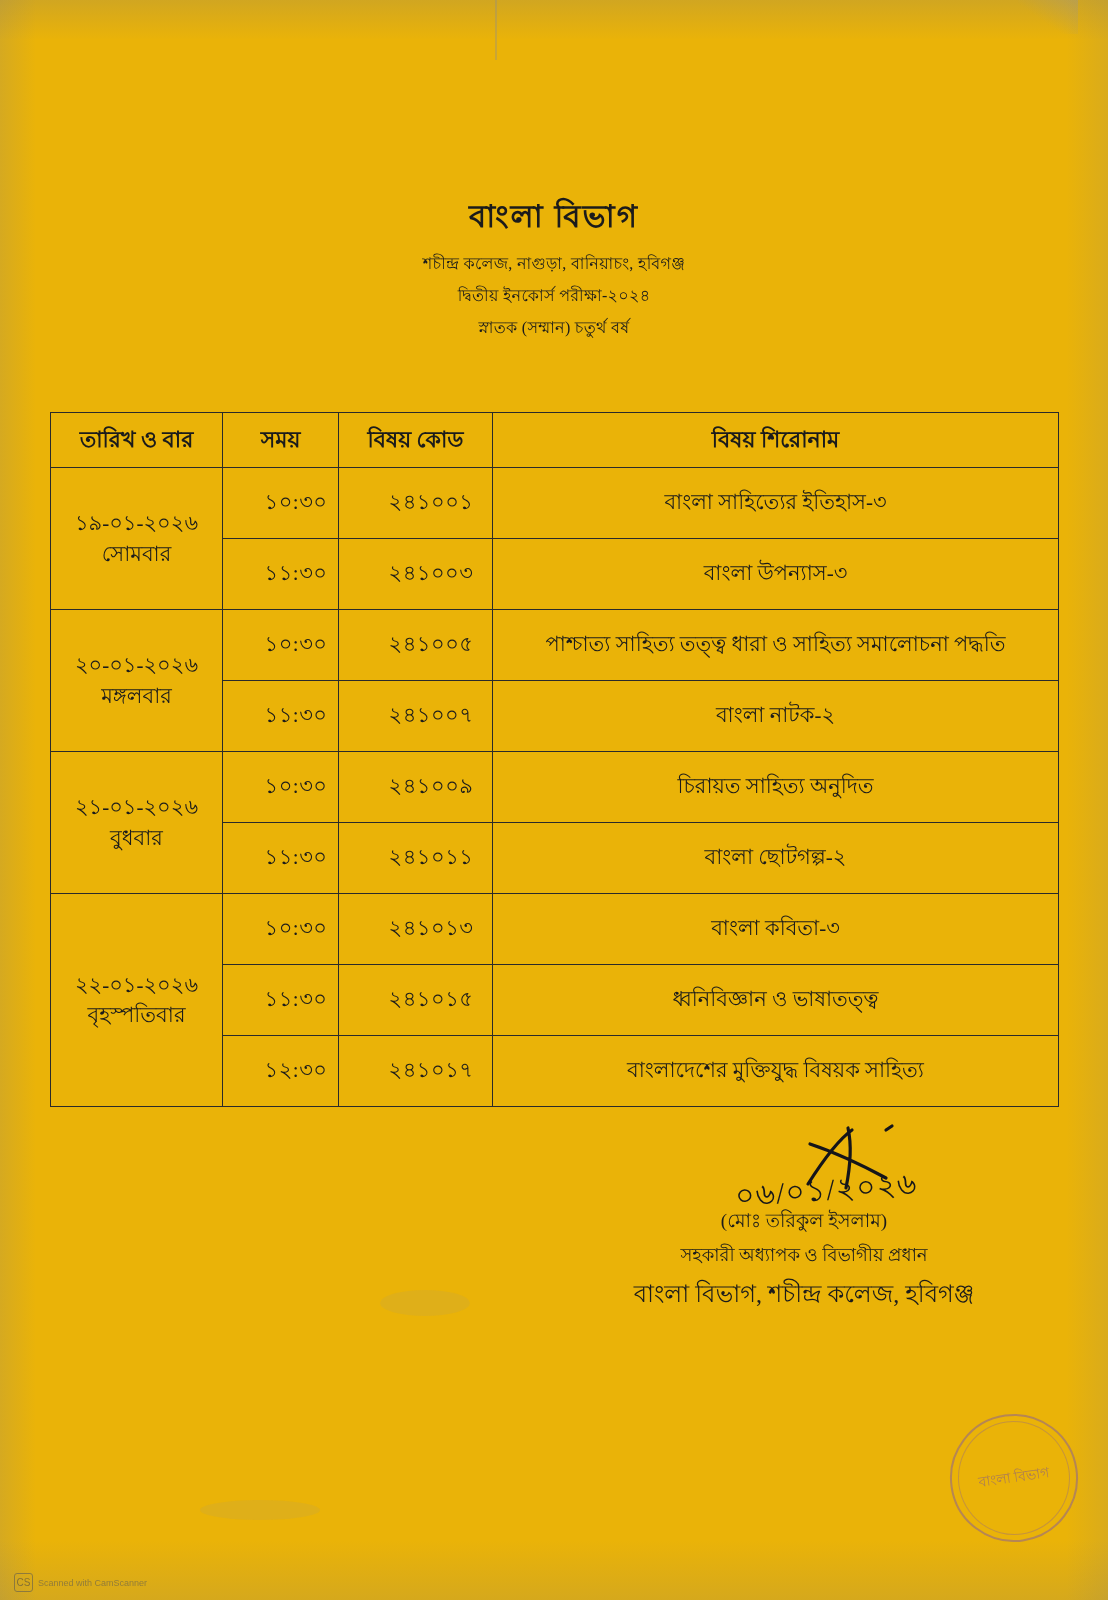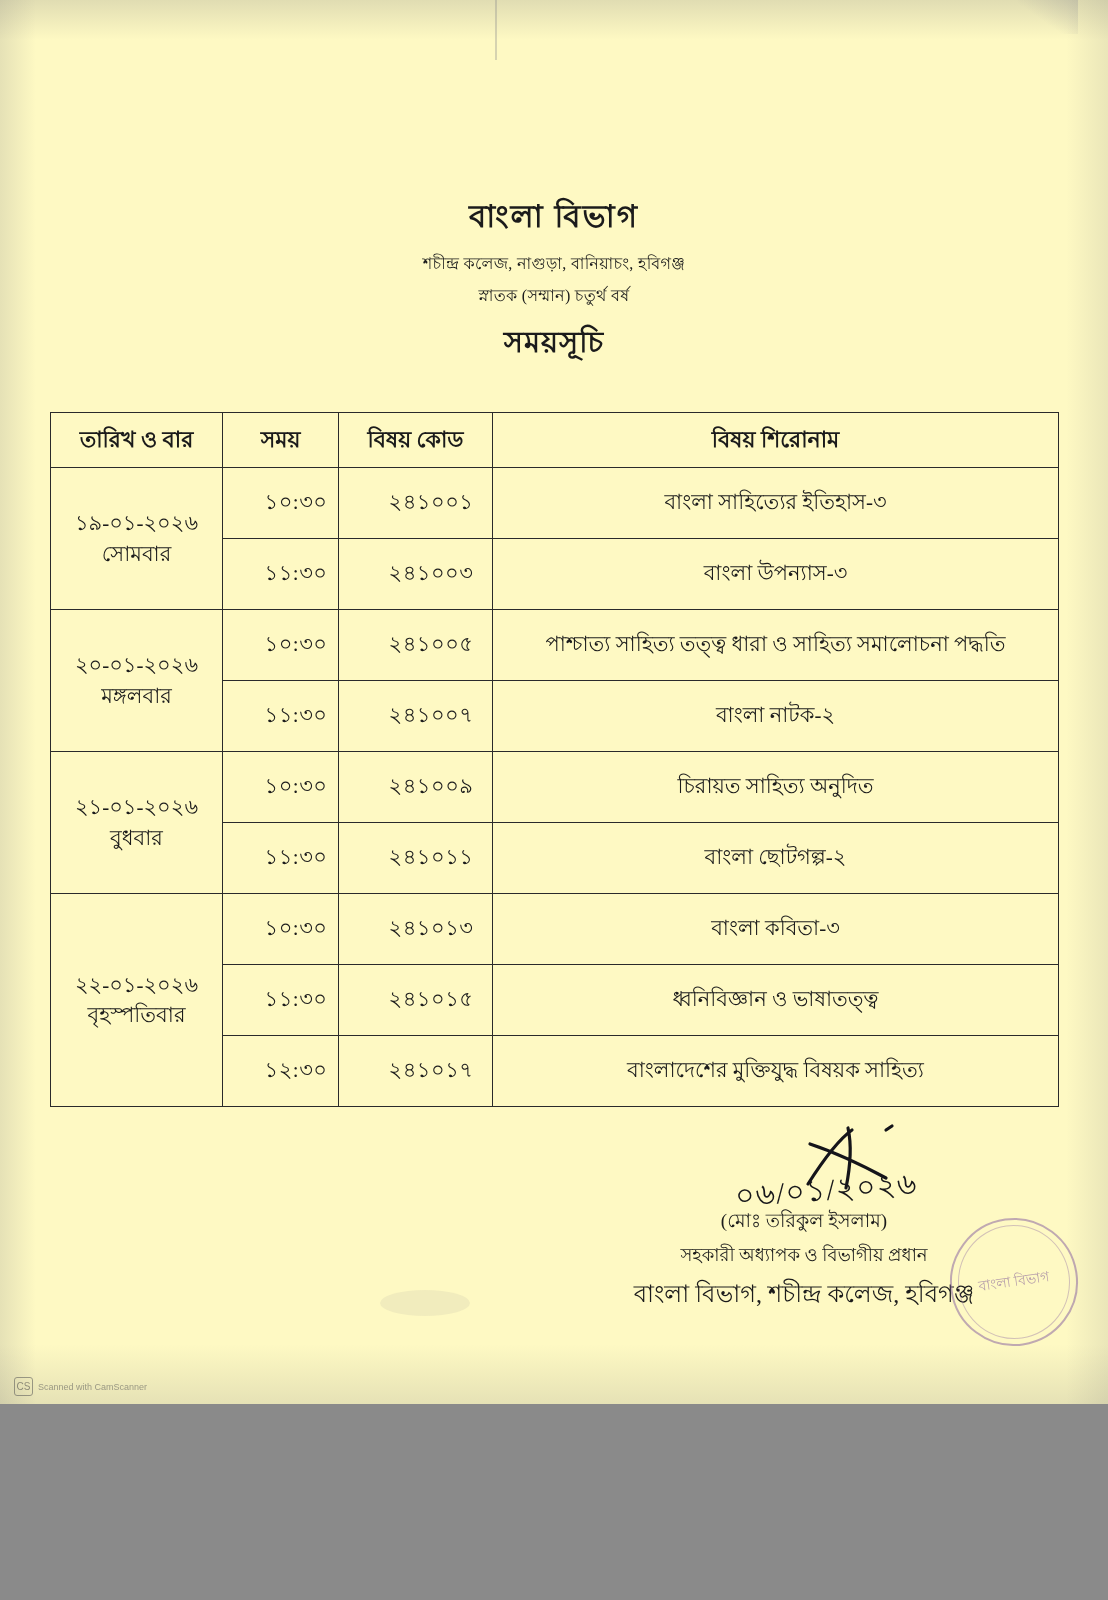--- a/index.html
+++ b/index.html
@@ -3,22 +3,22 @@
 <meta charset="utf-8">
 <style>
   html, body {
     margin: 0;
     padding: 0;
     background: #8a8a8a;
   }
   .page {
     position: relative;
     width: 1108px;
-    height: 1404px;
-    background: #fef9c3;
+    height: 1600px;
+    background: #eab308;
     overflow: hidden;
     font-family: "Liberation Serif", serif;
     color: #1b1b1b;
   }
   
   .scan-shade-top {
     position: absolute;
     left: 0; top: 0; width: 1108px; height: 40px;
     background: linear-gradient(180deg, rgba(120,120,120,0.22), rgba(255,255,255,0));
     pointer-events: none;
@@ -220,22 +220,22 @@
   <div class="scan-shade-right"></div>
   <div class="scan-shade-bottom"></div>
   <div class="fold-mark"></div>
   <div class="paper-crease"></div>
   <div class="smudge" style="left:380px; top:1290px; width:90px; height:26px;"></div>
   <div class="smudge" style="left:200px; top:1500px; width:120px; height:20px;"></div>
 
   <div class="header">
     <div class="h-dept">বাংলা বিভাগ</div>
     <div class="h-line">শচীন্দ্র কলেজ, নাগুড়া, বানিয়াচং, হবিগঞ্জ</div>
+    <div class="h-line">দ্বিতীয় ইনকোর্স পরীক্ষা-২০২৪</div>
     <div class="h-line">স্নাতক (সম্মান) চতুর্থ বর্ষ</div>
-    <div class="h-title">সময়সূচি</div>
   </div>
 
   <div class="table-wrap">
     <table class="schedule">
       <colgroup>
         <col class="col-date">
         <col class="col-time">
         <col class="col-code">
         <col class="col-subject">
       </colgroup>

